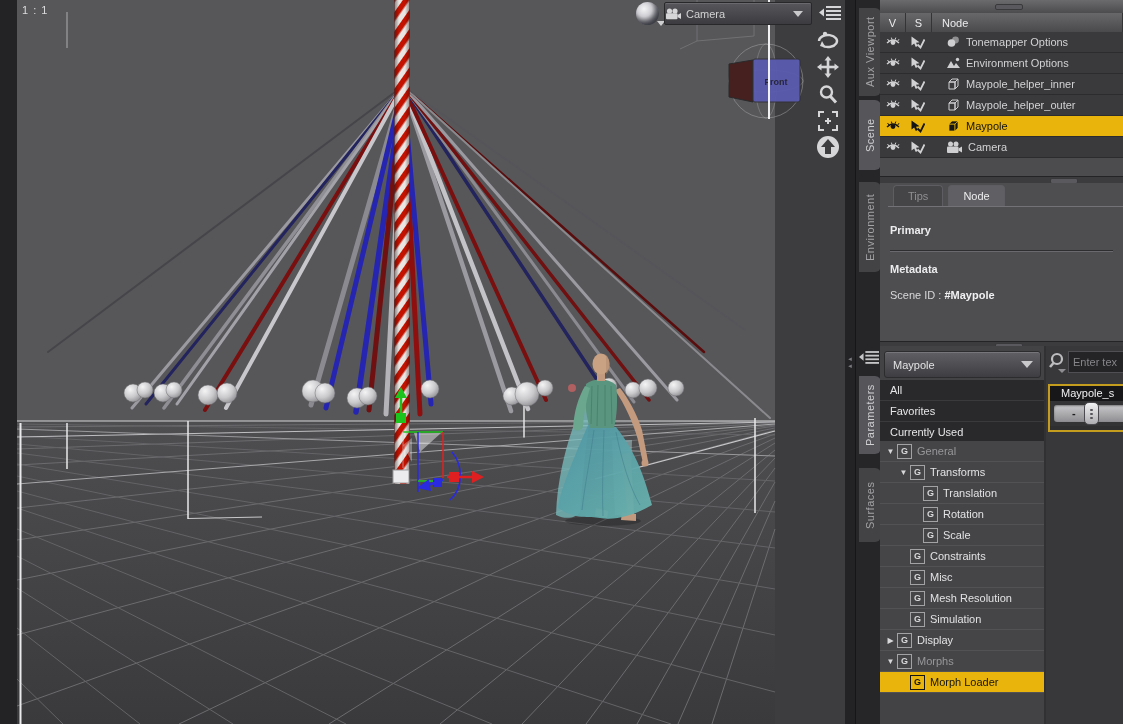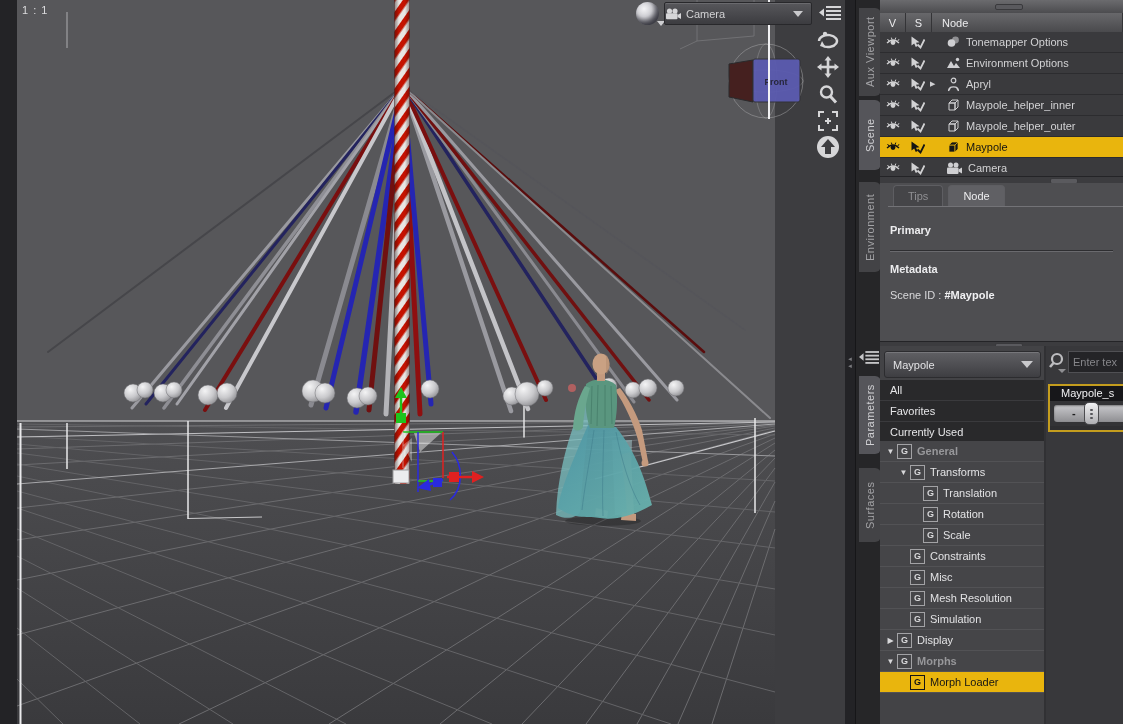--- a/index.html
+++ b/index.html
@@ -68,21 +68,21 @@
   .selector{position:absolute;left:4px;top:5px;width:155px;height:25px;display:flex;align-items:center;
       background:linear-gradient(#606064,#3e3e42);border:1px solid #2c2c2f;border-radius:3px;
       box-shadow:inset 0 1px 0 rgba(255,255,255,.15);cursor:pointer;}
   .selector .lbl{flex:1;padding-left:8px;color:#e2e2e4;}
   .selector .caret{width:0;height:0;border-left:6px solid transparent;border-right:6px solid transparent;
       border-top:7px solid #c9c9cc;margin-right:7px;}
   #filter-rows{position:absolute;left:0;top:34px;width:164px;}
   .frow{height:20px;line-height:20px;padding-left:10px;background:#29292b;border-bottom:1px solid #3a3a3d;color:#e6e6e8;cursor:pointer;}
   #tree-rows{position:absolute;left:0;top:95px;width:164px;}
   .trow{height:20px;display:flex;align-items:center;background:#454548;border-bottom:1px solid #525255;color:#e2e2e4;cursor:pointer;}
-  .trow.muted .tlabel{color:#97979a;font-weight:bold;}
+  .trow.muted .tlabel{color:#97979a;}
   .trow.sel{background:var(--selection_yellow,#e9b50d);color:#151515;}
   .arrow{width:13px;text-align:center;font-size:8px;color:#d8d8da;}
   .trow.sel .arrow{color:#151515;}
   .gbox{width:13px;height:13px;border:1px solid #a2a2a5;color:#d8d8da;font-size:9px;font-weight:bold;
       text-align:center;line-height:13px;flex:0 0 13px;}
   .trow.sel .gbox{border-color:#141414;color:#141414;}
   .tlabel{margin-left:5px;white-space:nowrap;}
   #params-right{position:absolute;left:166px;top:0;width:77px;height:378px;background:#38383b;}
   .search-row{position:absolute;left:3px;top:6px;display:flex;align-items:center;}
   .search-input{position:absolute;left:22px;top:5px;width:60px;height:20px;background:#242427;
@@ -452,43 +452,20 @@
               <path d="M4 5 L2.5 3 M7 3.8 L6.4 1.6 M10 3.8 L10.8 1.6 M12.6 5.2 L14 3.2" stroke="currentColor" stroke-width="1" fill="none"></path>
               <circle cx="8" cy="6.6" r="2.4" fill="currentColor"></circle>
             </svg>
           </span>
           <span class="cell">
             <svg width="15" height="13" viewBox="0 0 15 13">
               <path d="M1.5 .5 L1.5 9.5 L4.2 7.4 L5.8 11 L7.6 10.1 L6 6.7 L9.5 6.3 Z" fill="currentColor"></path>
               <path d="M7.5 8.5 L10.5 11.5 L14.5 3.5" fill="none" stroke="currentColor" stroke-width="1.8"></path>
             </svg>
           </span>
-          <span class="exp">▶</span>
-          <span class="nicon">
-            <svg width="15" height="15" viewBox="0 0 15 15" fill="none" stroke="#cfcfd2" stroke-width="1.2">
-              <circle cx="7.5" cy="3.5" r="2.3"></circle>
-              <path d="M2.5 14 C2.5 8.5 12.5 8.5 12.5 14 M2.5 14 L5 10 M12.5 14 L10 10"></path>
-            </svg>
-          </span>
-          <span class="nlabel">Apryl</span>
-        </div>
-        <div class="srow">
-          <span class="cell">
-            <svg width="16" height="12" viewBox="0 0 16 12">
-              <path d="M2 7 Q8 1 14 7" fill="none" stroke="currentColor" stroke-width="1.3"></path>
-              <path d="M4 5 L2.5 3 M7 3.8 L6.4 1.6 M10 3.8 L10.8 1.6 M12.6 5.2 L14 3.2" stroke="currentColor" stroke-width="1" fill="none"></path>
-              <circle cx="8" cy="6.6" r="2.4" fill="currentColor"></circle>
-            </svg>
-          </span>
-          <span class="cell">
-            <svg width="15" height="13" viewBox="0 0 15 13">
-              <path d="M1.5 .5 L1.5 9.5 L4.2 7.4 L5.8 11 L7.6 10.1 L6 6.7 L9.5 6.3 Z" fill="currentColor"></path>
-              <path d="M7.5 8.5 L10.5 11.5 L14.5 3.5" fill="none" stroke="currentColor" stroke-width="1.8"></path>
-            </svg>
-          </span>
           <span class="exp"></span>
           <span class="nicon">
             <svg width="15" height="14" viewBox="0 0 15 14" fill="none" stroke="#cfcfd2" stroke-width="1">
               <polygon points="3,5 9,5 9,12 3,12"></polygon>
               <polygon points="3,5 6,2 12,2 9,5"></polygon>
               <polygon points="9,5 12,2 12,9 9,12"></polygon>
             </svg>
           </span>
           <span class="nlabel">Maypole_helper_inner</span>
         </div>

